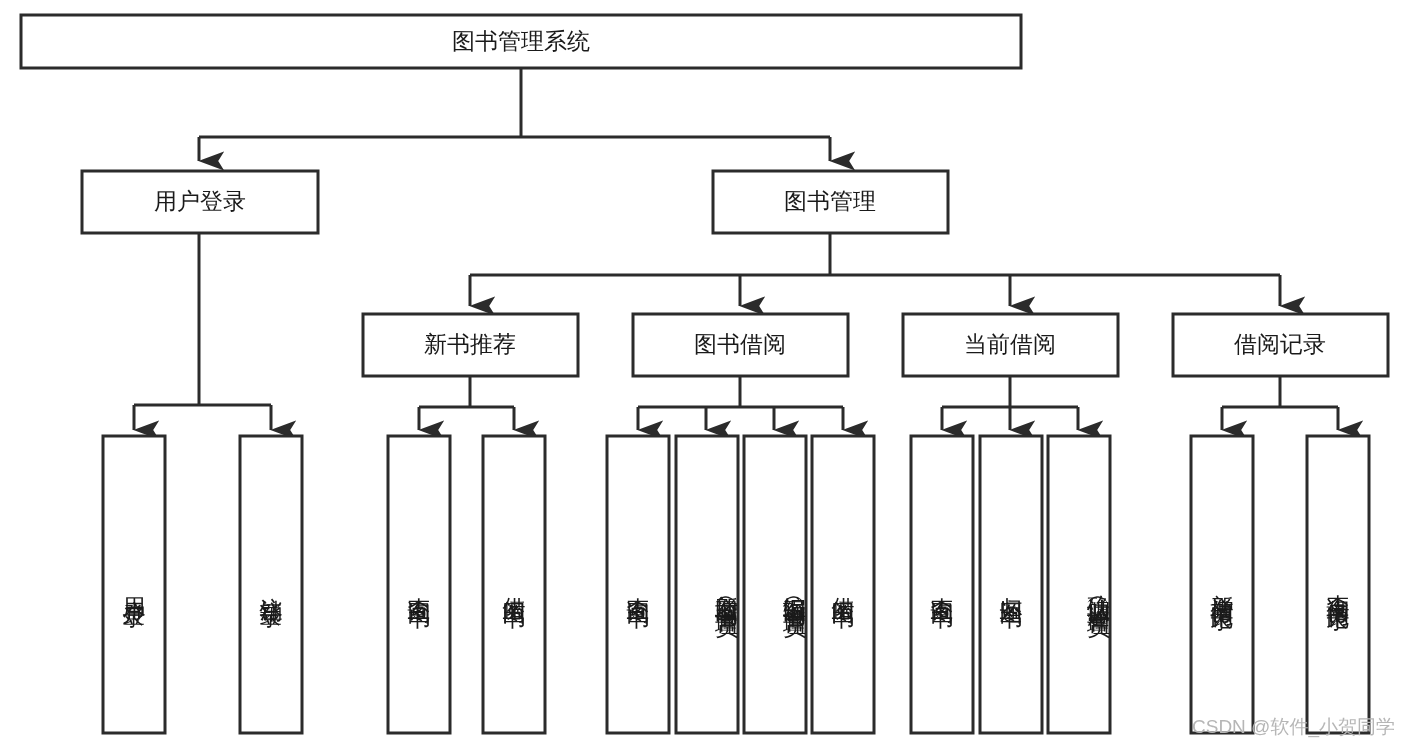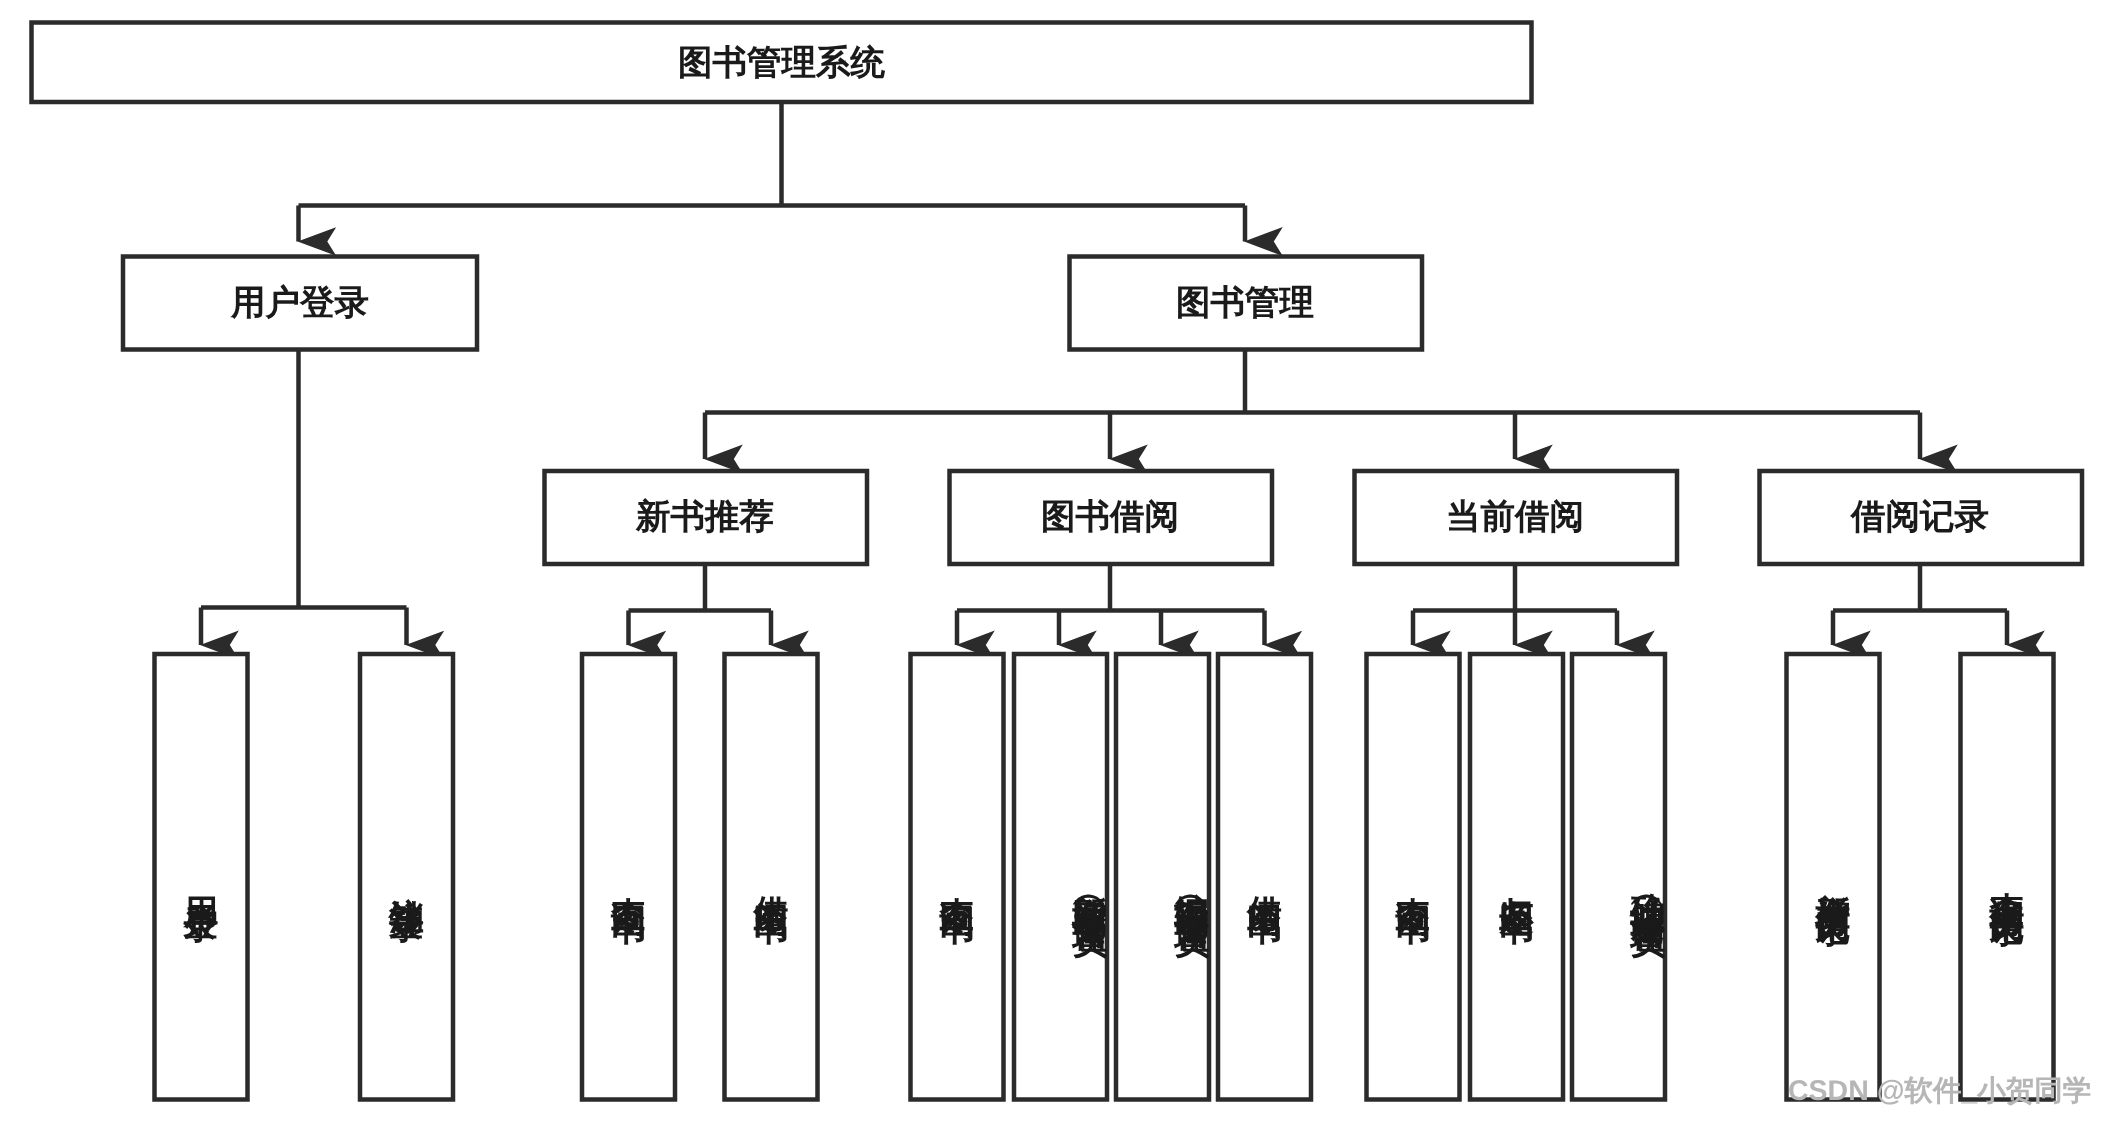--- a/index.html
+++ b/index.html
@@ -11,21 +11,20 @@
     width: 1405px;
     height: 747px;
     font-family: "Liberation Sans", "DejaVu Sans", sans-serif;
     overflow: hidden;
   }
   #diagram-root {
     position: relative;
     width: 1405px;
     height: 563px;
     background: #ffffff;
-    font-weight: bold;
   }
   svg#tree-svg {
     position: absolute;
     left: 0;
     top: 0;
     width: 1405px;
     height: 747px;
     display: block;
   }
   .node-box {

